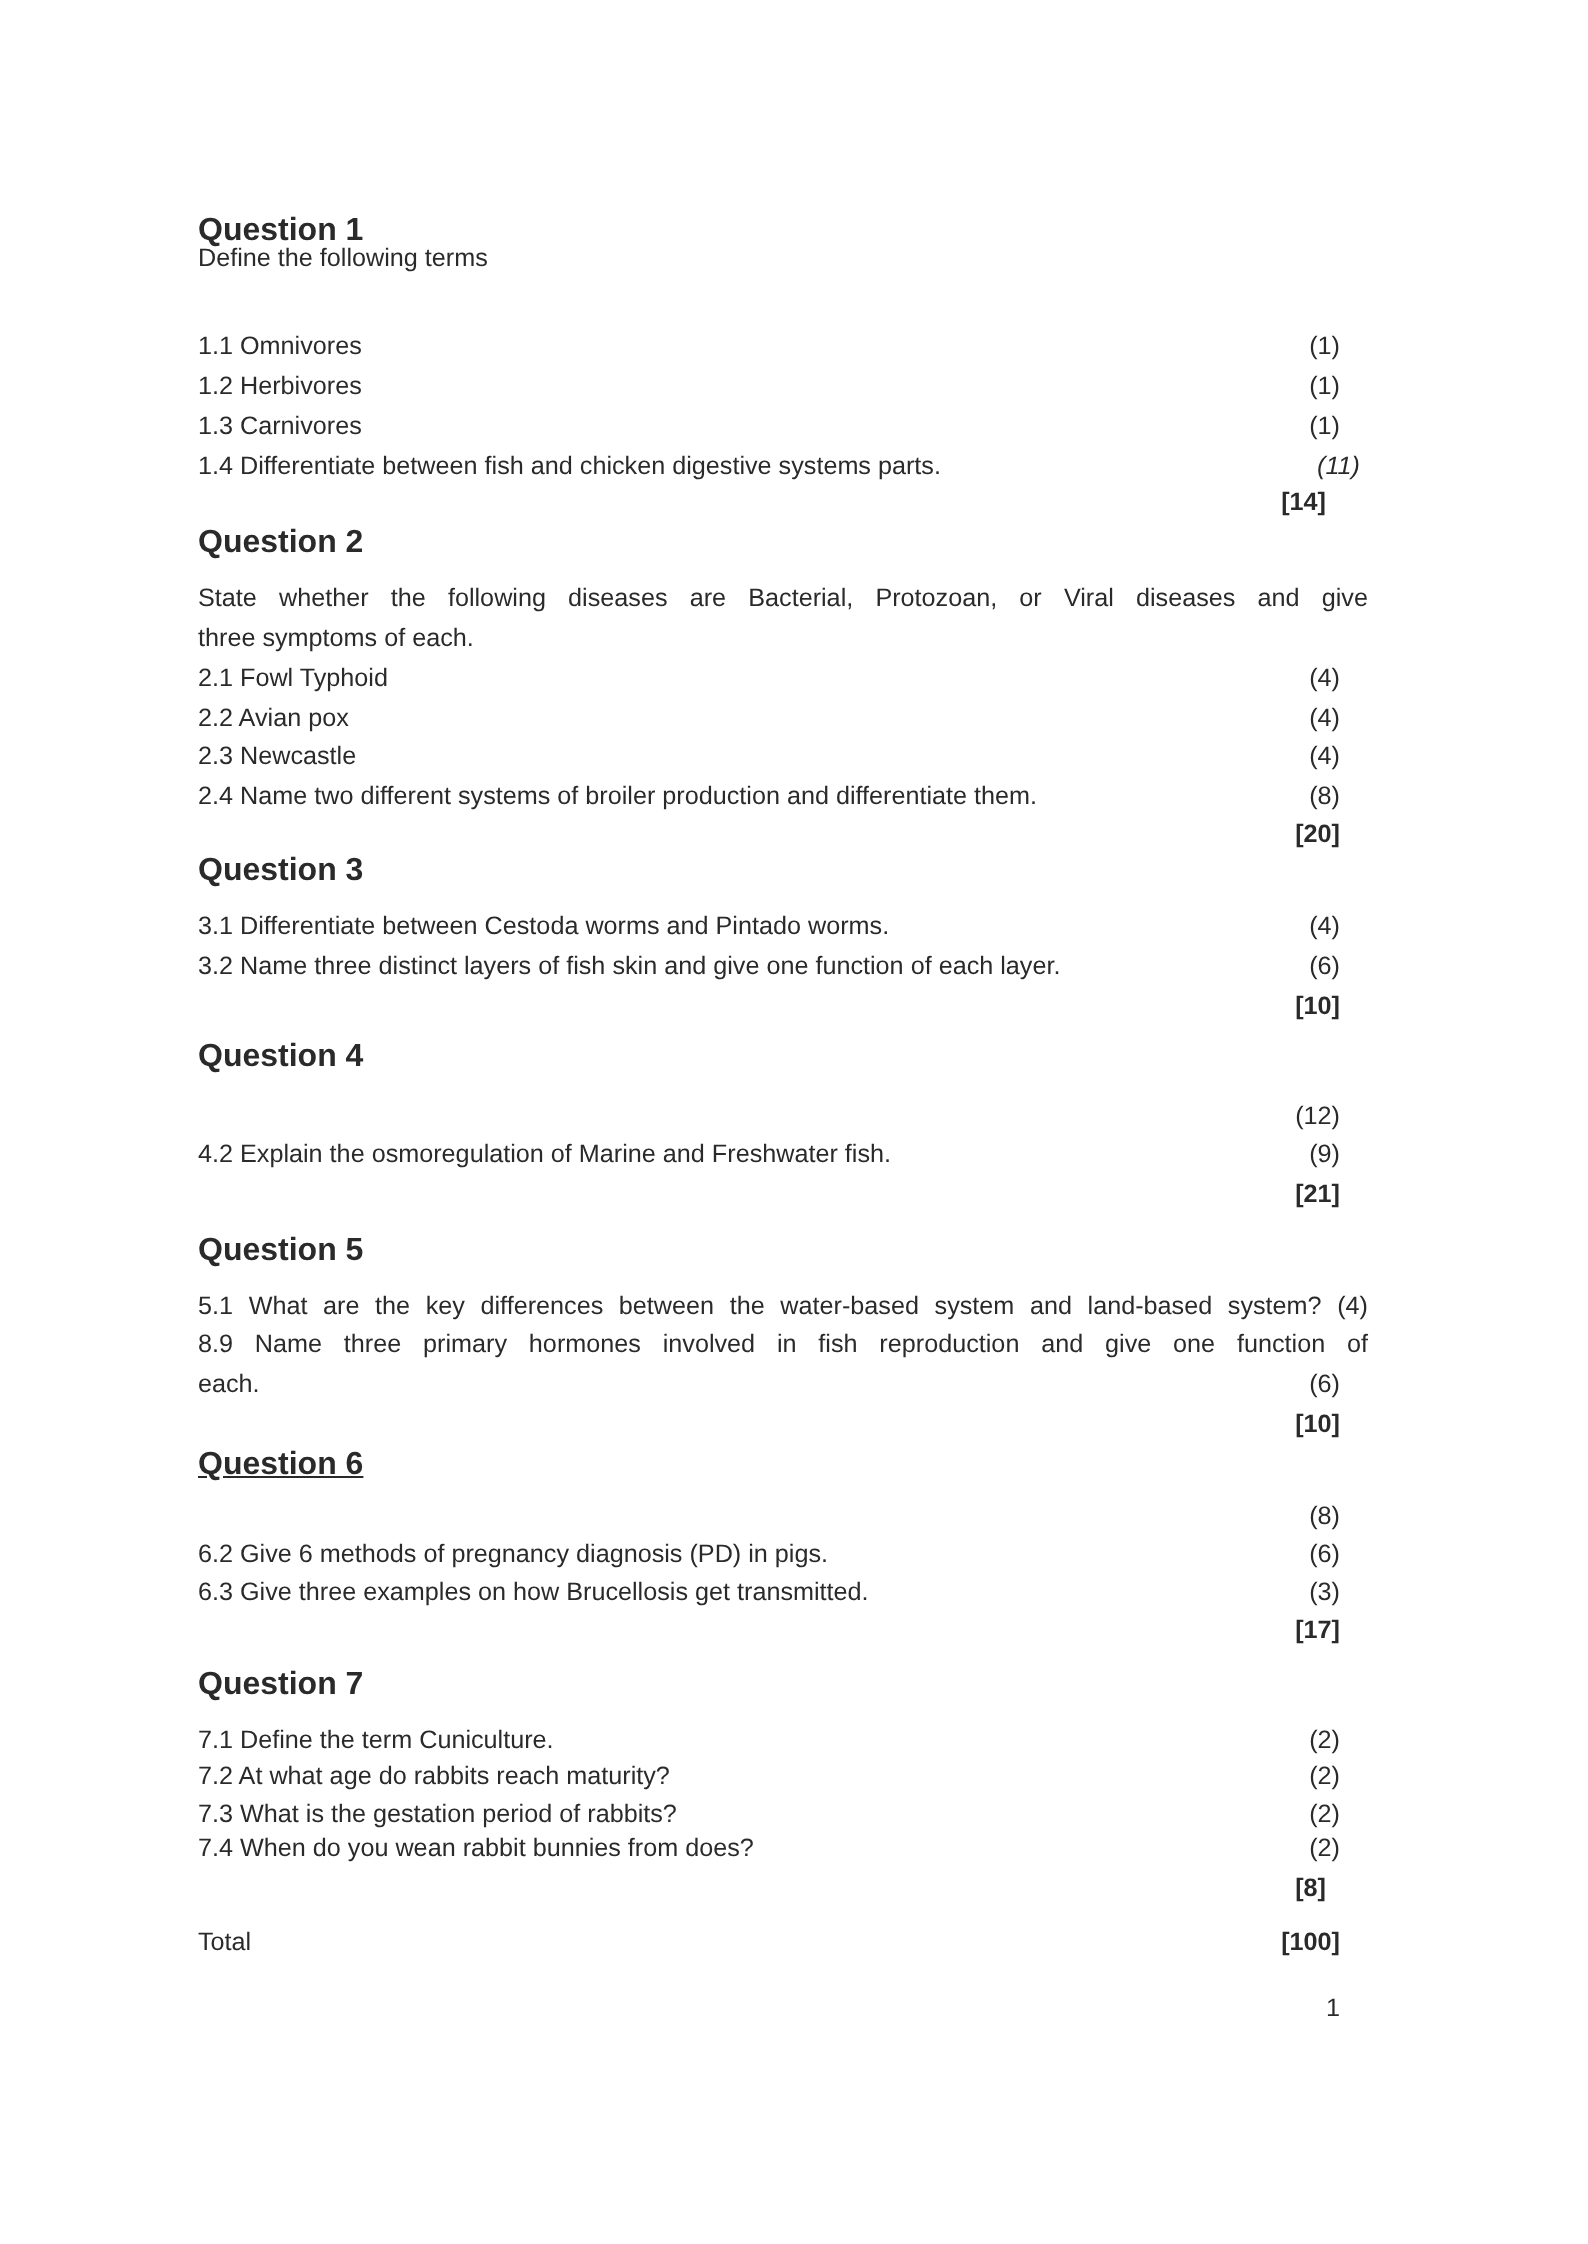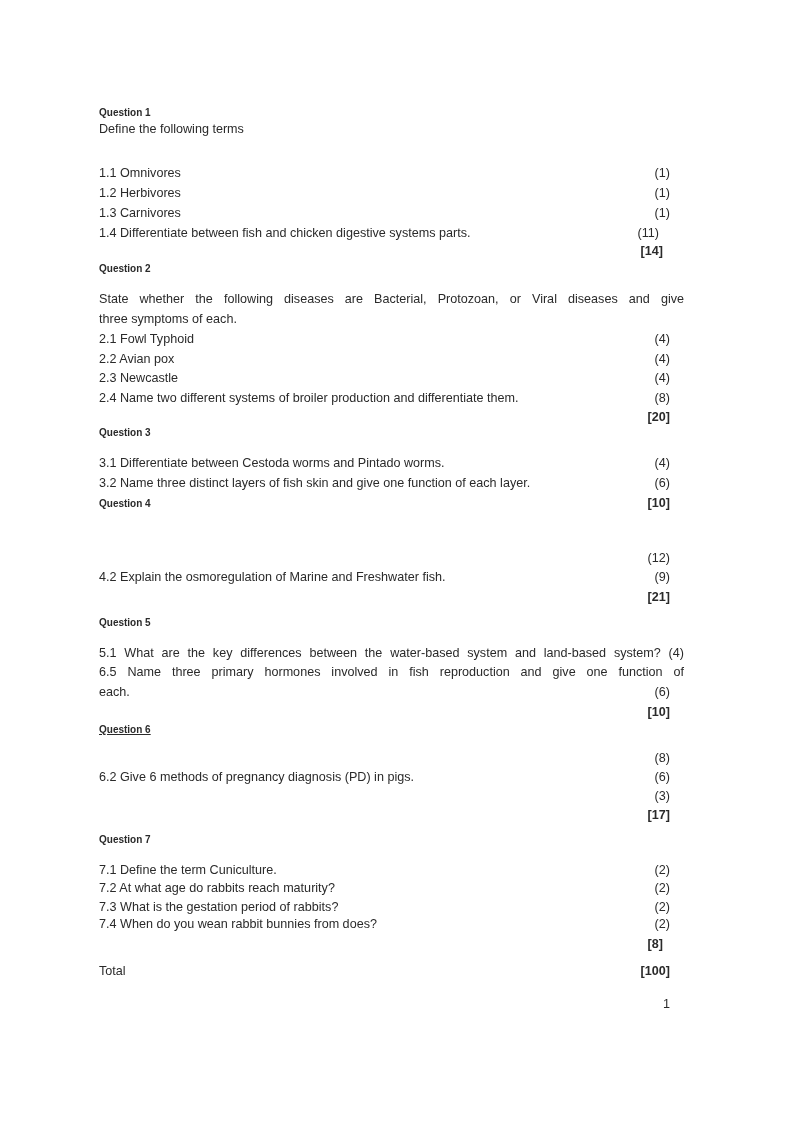--- a/index.html
+++ b/index.html
@@ -1,20 +1,20 @@
 <!DOCTYPE html>
 <html><head>
 <meta charset="utf-8">
 <style>
   html, body { margin:0; padding:0; background:#ffffff; }
   body { width:794px; height:1122px; position:relative; overflow:hidden;
          font-family:"Liberation Sans", sans-serif; color:#2a2a2a; font-size:12.6px; }
   .page { position:absolute; left:99px; top:0; width:585px; }
   .abs { position:absolute; }
-  .qhead { font-weight:bold; font-size:10px; color:#2a2a2a; }
+  .qhead { font-weight:bold; font-size:16px; color:#2a2a2a; }
   .line { position:absolute; left:0; width:585px; height:20px; line-height:20px; }
   .line .txt { position:absolute; left:0; white-space:nowrap; }
   .line .mk { position:absolute; right:14px; white-space:nowrap; }
   .total-mk { position:absolute; right:14px; font-weight:bold; }
   .justify { text-align:justify; text-align-last:justify; }
   .para { position:absolute; left:0; width:585px; line-height:20px; }
 </style>
 </head>
 <body>
 
@@ -29,21 +29,21 @@
   <div class="line" style="top:183px;">
     <span class="txt">1.2 Herbivores</span>
     <span class="mk">(1)</span>
   </div>
   <div class="line" style="top:203px;text-decoration:underline;">
     <span class="txt">1.3 Carnivores</span>
     <span class="mk">(1)</span>
   </div>
   <div class="line" style="top:223px;">
     <span class="txt">1.4 Differentiate between fish and chicken digestive systems parts.</span>
-    <span class="mk" style="right:25px;">(11)</span>
+    <span class="mk" style="right:4px;font-style:italic;">(11)</span>
   </div>
   <div class="line" style="top:241px;">
     <span class="total-mk" style="right:21px;padding-left:42px;">[14]</span>
   </div>
 
   <div class="abs qhead" style="top:263px;">Question 2</div>
   <div class="para justify" style="top:289px;">State whether the following diseases are Bacterial, Protozoan, or Viral diseases and give</div>
   <div class="abs" style="top:309px; line-height:20px;">three symptoms of each.</div>
   <div class="line" style="top:329px;">
     <span class="txt">2.1 Fowl Typhoid</span>
@@ -71,52 +71,53 @@
     <span class="mk">(4)</span>
   </div>
   <div class="line" style="top:473px;">
     <span class="txt">3.2 Name three distinct layers of fish skin and give one function of each layer.</span>
     <span class="mk">(6)</span>
   </div>
   <div class="line" style="top:493px;">
     <span class="total-mk">[10]</span>
   </div>
 
-  <div class="abs qhead" style="top:498px;">Question 4</div>
+  <div class="abs qhead" style="top:520px;">Question 4</div>
   <div class="line" style="top:548px;">
     <span class="mk">(12)</span>
   </div>
   <div class="line" style="top:567px;">
     <span class="txt">4.2 Explain the osmoregulation of Marine and Freshwater fish.</span>
     <span class="mk">(9)</span>
   </div>
   <div class="line" style="top:587px;">
     <span class="total-mk">[21]</span>
   </div>
 
   <div class="abs qhead" style="top:617px;">Question 5</div>
   <div class="para justify" style="top:643px;">5.1 What are the key differences between the water-based system and land-based system? (4)</div>
-  <div class="para justify" style="top:662px;">6.5 Name three primary hormones involved in fish reproduction and give one function of</div>
+  <div class="para justify" style="top:662px;">8.9 Name three primary hormones involved in fish reproduction and give one function of</div>
   <div class="line" style="top:682px;">
     <span class="txt">each.</span>
     <span class="mk">(6)</span>
   </div>
   <div class="line" style="top:702px;">
     <span class="total-mk">[10]</span>
   </div>
 
   <div class="abs qhead" style="top:724px;text-decoration:underline;">Question 6</div>
   <div class="line" style="top:748px;">
     <span class="mk">(8)</span>
   </div>
   <div class="line" style="top:767px;">
     <span class="txt">6.2 Give 6 methods of pregnancy diagnosis (PD) in pigs.</span>
     <span class="mk">(6)</span>
   </div>
   <div class="line" style="top:786px;">
+    <span class="txt">6.3 Give three examples on how Brucellosis get transmitted.</span>
     <span class="mk">(3)</span>
   </div>
   <div class="line" style="top:805px;">
     <span class="total-mk">[17]</span>
   </div>
 
   <div class="abs qhead" style="top:834px;">Question 7</div>
   <div class="line" style="top:860px;text-align:center;">
     <span class="txt">7.1 Define the term Cuniculture.</span>
     <span class="mk">(2)</span>

